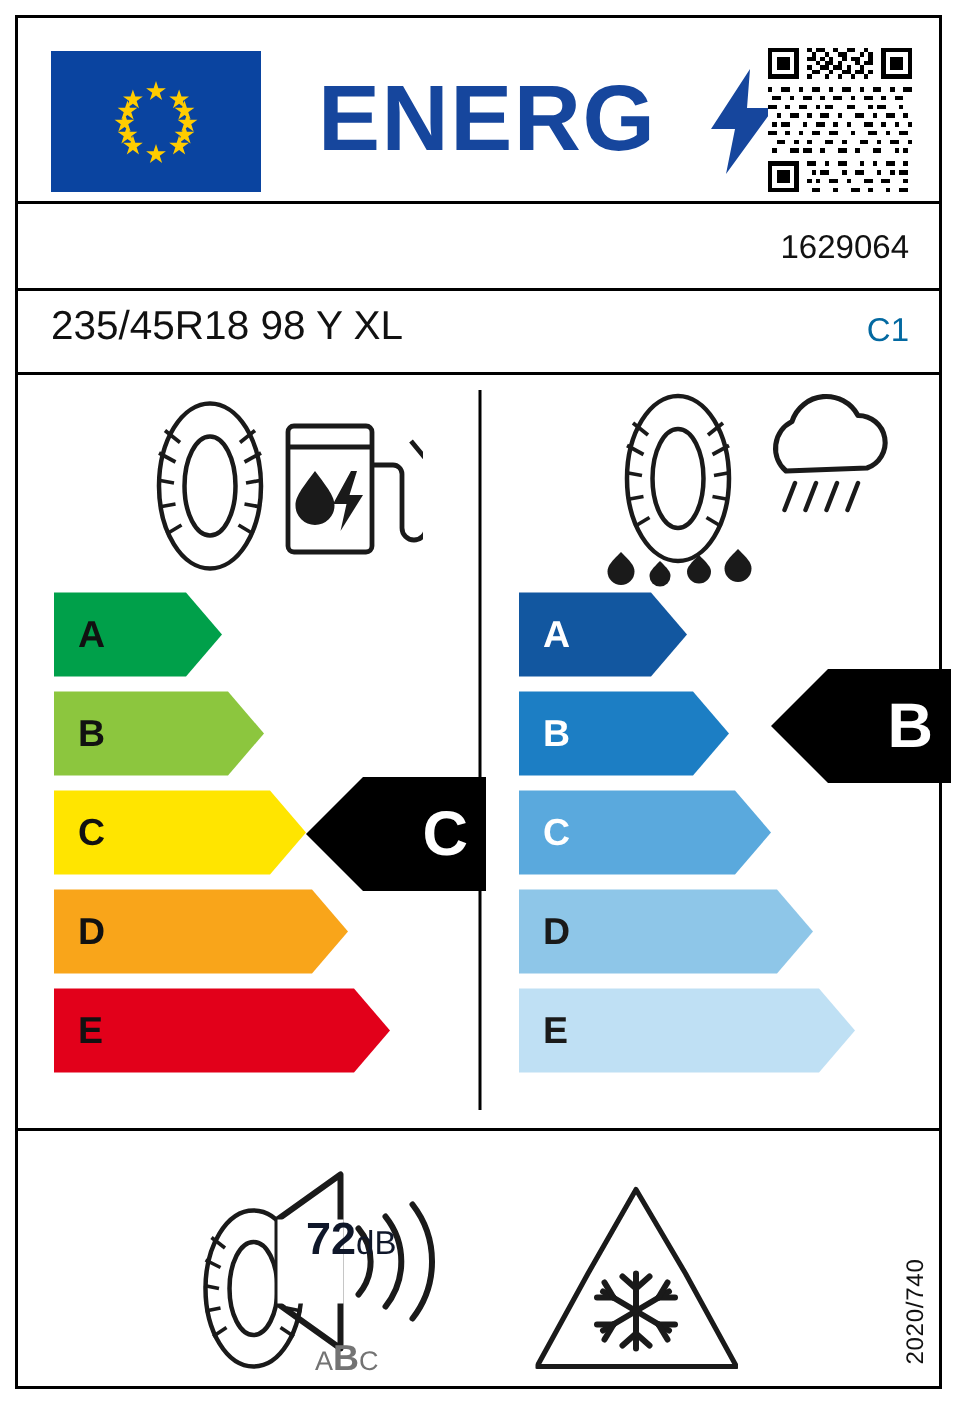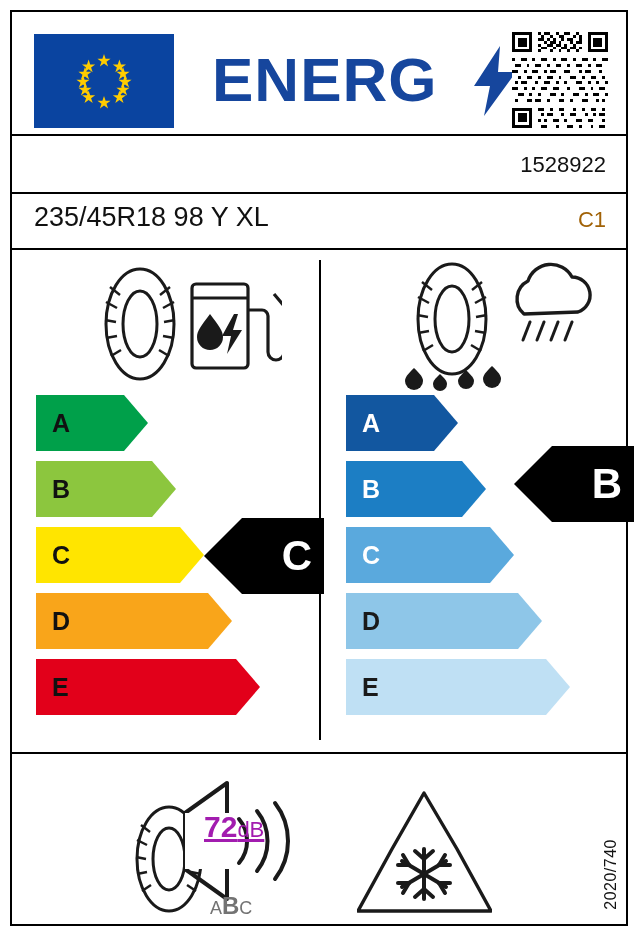--- a/index.html
+++ b/index.html
@@ -100,21 +100,21 @@
     left: 22px;
     top: 190px;
     font-size: 27px;
     color: #111;
   }
   .class-code {
     position: absolute;
     right: 20px;
     top: 195px;
     font-size: 22px;
-    color: #a16207;
+    color: #0369a1;
   }
   
   .center-divider {
     position: absolute;
     left: 307px;
     top: 248px;
     width: 0;
     height: 480px;
     border-left: 2px solid #000;
   }
@@ -203,22 +203,21 @@
     top: 755px;
     width: 180px;
     height: 150px;
   }
   .noise-db {
     position: absolute;
     left: 192px;
     top: 798px;
     font-size: 30px;
     font-weight: bold;
-    color: #a21caf;
-    text-decoration: underline;
+    color: #0f172a;
   }
   .noise-db .unit {
     font-size: 22px;
     font-weight: normal;
   }
   .noise-classes {
     position: absolute;
     left: 198px;
     top: 880px;
     font-size: 18px;
@@ -426,21 +425,21 @@
           <rect x="19" y="32" width="2" height="1"></rect>
           <rect x="23" y="32" width="1" height="1"></rect>
           <rect x="27" y="32" width="1" height="1"></rect>
           <rect x="30" y="32" width="2" height="1"></rect>
       </g>
     </svg>
   </div>
 
   <div class="rule r1"></div>
 
-  <div class="code">1528922</div>
+  <div class="code">1629064</div>
 
   <div class="rule r2"></div>
 
   <div class="tyre-size">235/45R18 98 Y XL</div>
   <div class="class-code">C1</div>
 
   <div class="rule r3"></div>
 
   <div class="center-divider"></div>
 

